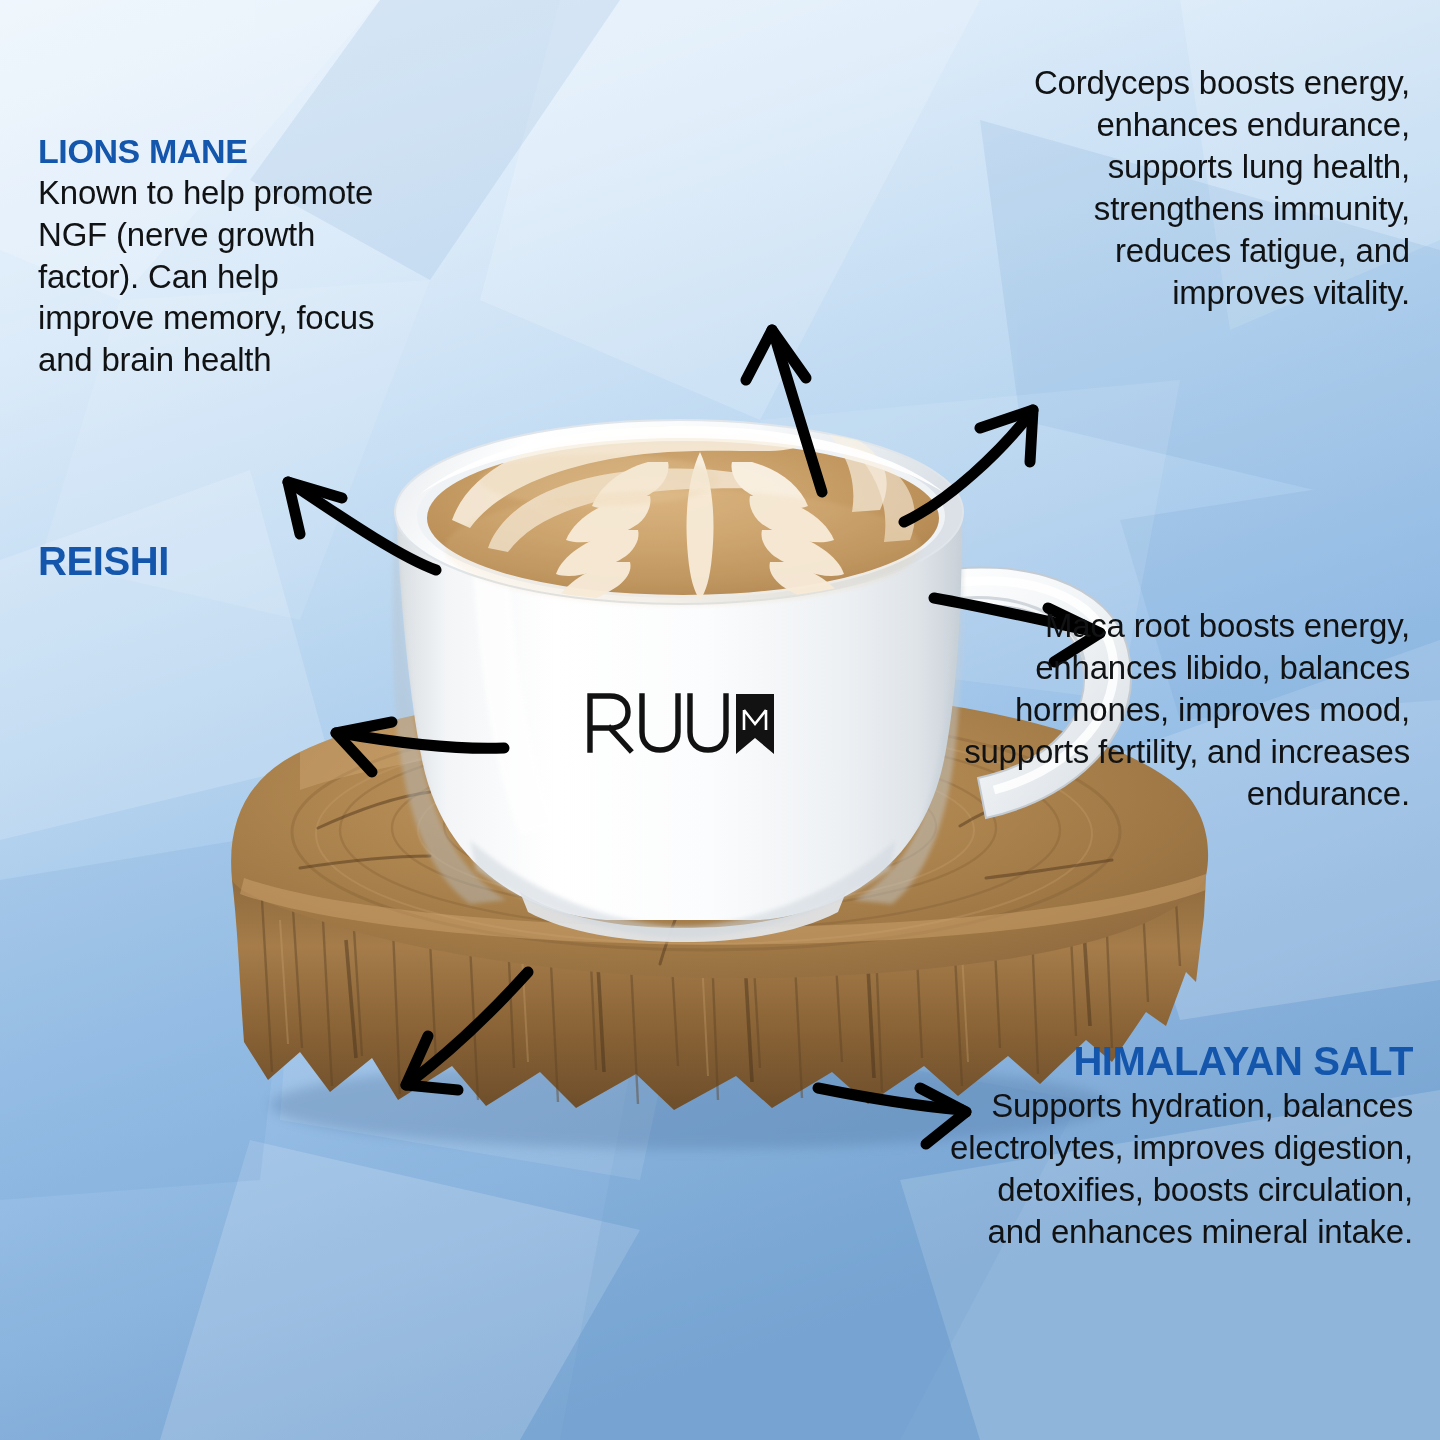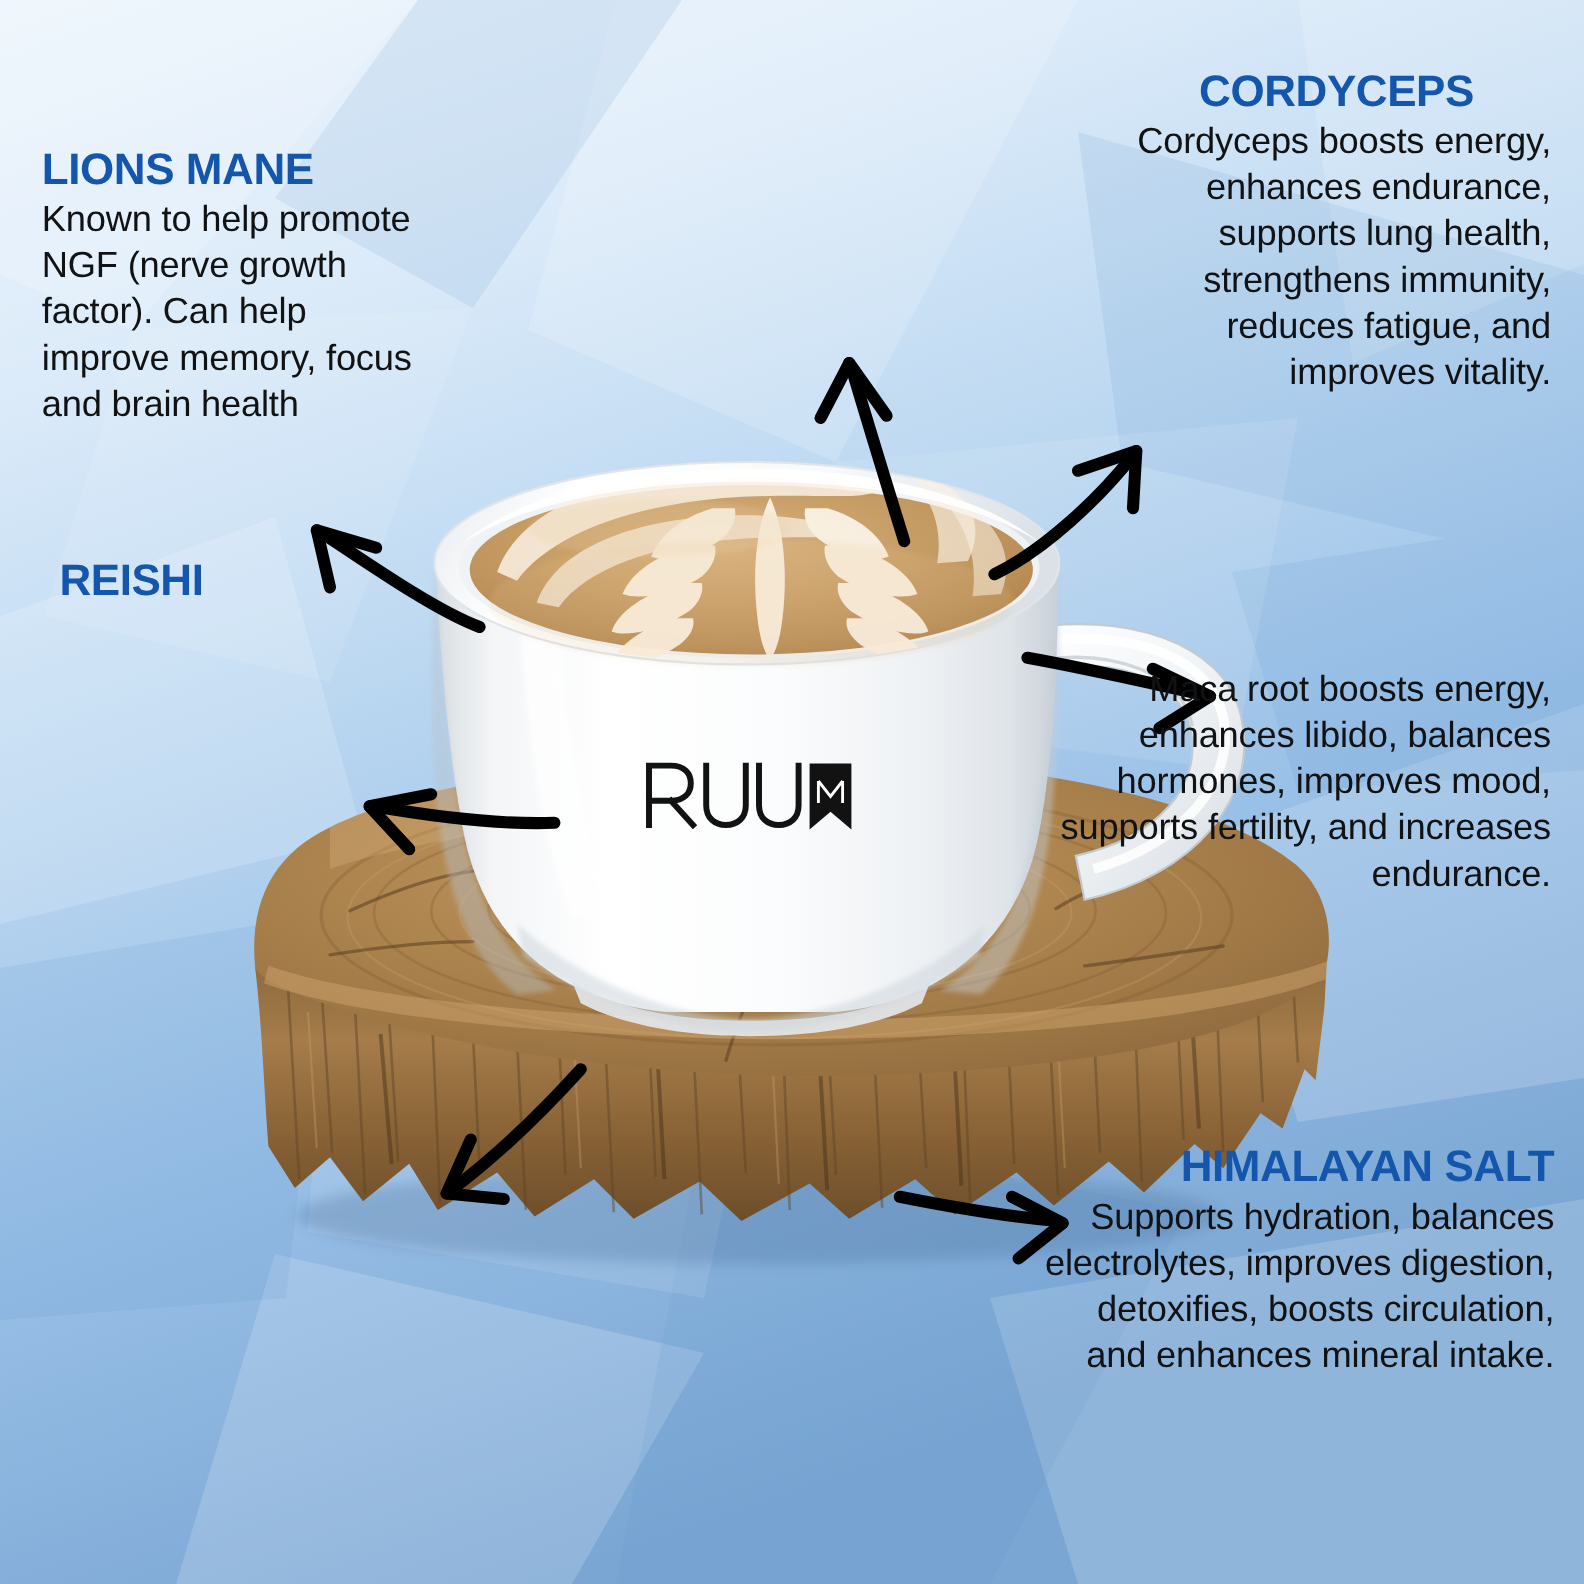--- a/index.html
+++ b/index.html
@@ -62,33 +62,33 @@
     color: #111214;
     line-height: 1.27;
     letter-spacing: -0.2px;
   }
   .align-left   { text-align: left; }
   .align-right  { text-align: right; }
   .align-center { text-align: center; }
 
   
   #blk-lions-mane   { left: 38px;   top: 133px;  width: 360px; }
-  #blk-reishi       { left: 38px;   top: 507px;  width: 340px; margin-left: 16px; }
+  #blk-reishi       { left: 38px;   top: 540px;  width: 340px; }
   #blk-shilajit     { left: 528px;  top: 80px;   width: 418px; }
   #blk-cordyceps    { left: 1020px; top: 62px;   width: 390px; }
   #blk-maca-root    { left: 960px;  top: 605px;  width: 450px; }
   #blk-ashwagandha  { left: 28px;   top: 1052px; width: 480px; }
   #blk-himalayan    { left: 945px;  top: 1040px; width: 468px; }
 
   #blk-shilajit h2  { font-size: 40px; }
   #blk-cordyceps h2 { font-size: 40px; }
   #blk-himalayan h2 { font-size: 40px; }
   #blk-maca-root h2 { font-size: 40px; }
   #blk-ashwagandha h2 { font-size: 40px; }
-  #blk-lions-mane h2  { font-size: 40px; }
+  #blk-lions-mane h2  { font-size: 34px; }
   #blk-reishi h2      { font-size: 40px; }
 </style>
 </head>
 <body>
 
 <div id="stage">
 
   <svg id="bg-facets" viewBox="0 0 1440 1440">
     <defs>
       <linearGradient id="bgGrad" x1="0" y1="0" x2="0.35" y2="1">
@@ -417,21 +417,20 @@
     <h2>LIONS MANE</h2>
     <p>Known to help promote NGF (nerve growth factor). Can help improve memory, focus and brain health</p>
   </div>
 
   <div class="block align-left" id="blk-reishi">
     <h2>REISHI</h2>
   </div>
 
 
   <div class="block align-right" id="blk-cordyceps">
-    <h2 class="align-center">CORDYCEPS</h2>
     <p>Cordyceps boosts energy, enhances endurance, supports lung health, strengthens immunity, reduces fatigue, and improves vitality.</p>
   </div>
 
   <div class="block align-right" id="blk-maca-root">
     <p>Maca root boosts energy, enhances libido, balances hormones, improves mood, supports fertility, and increases endurance.</p>
   </div>
 
 
   <div class="block align-right" id="blk-himalayan">
     <h2>HIMALAYAN SALT</h2>

